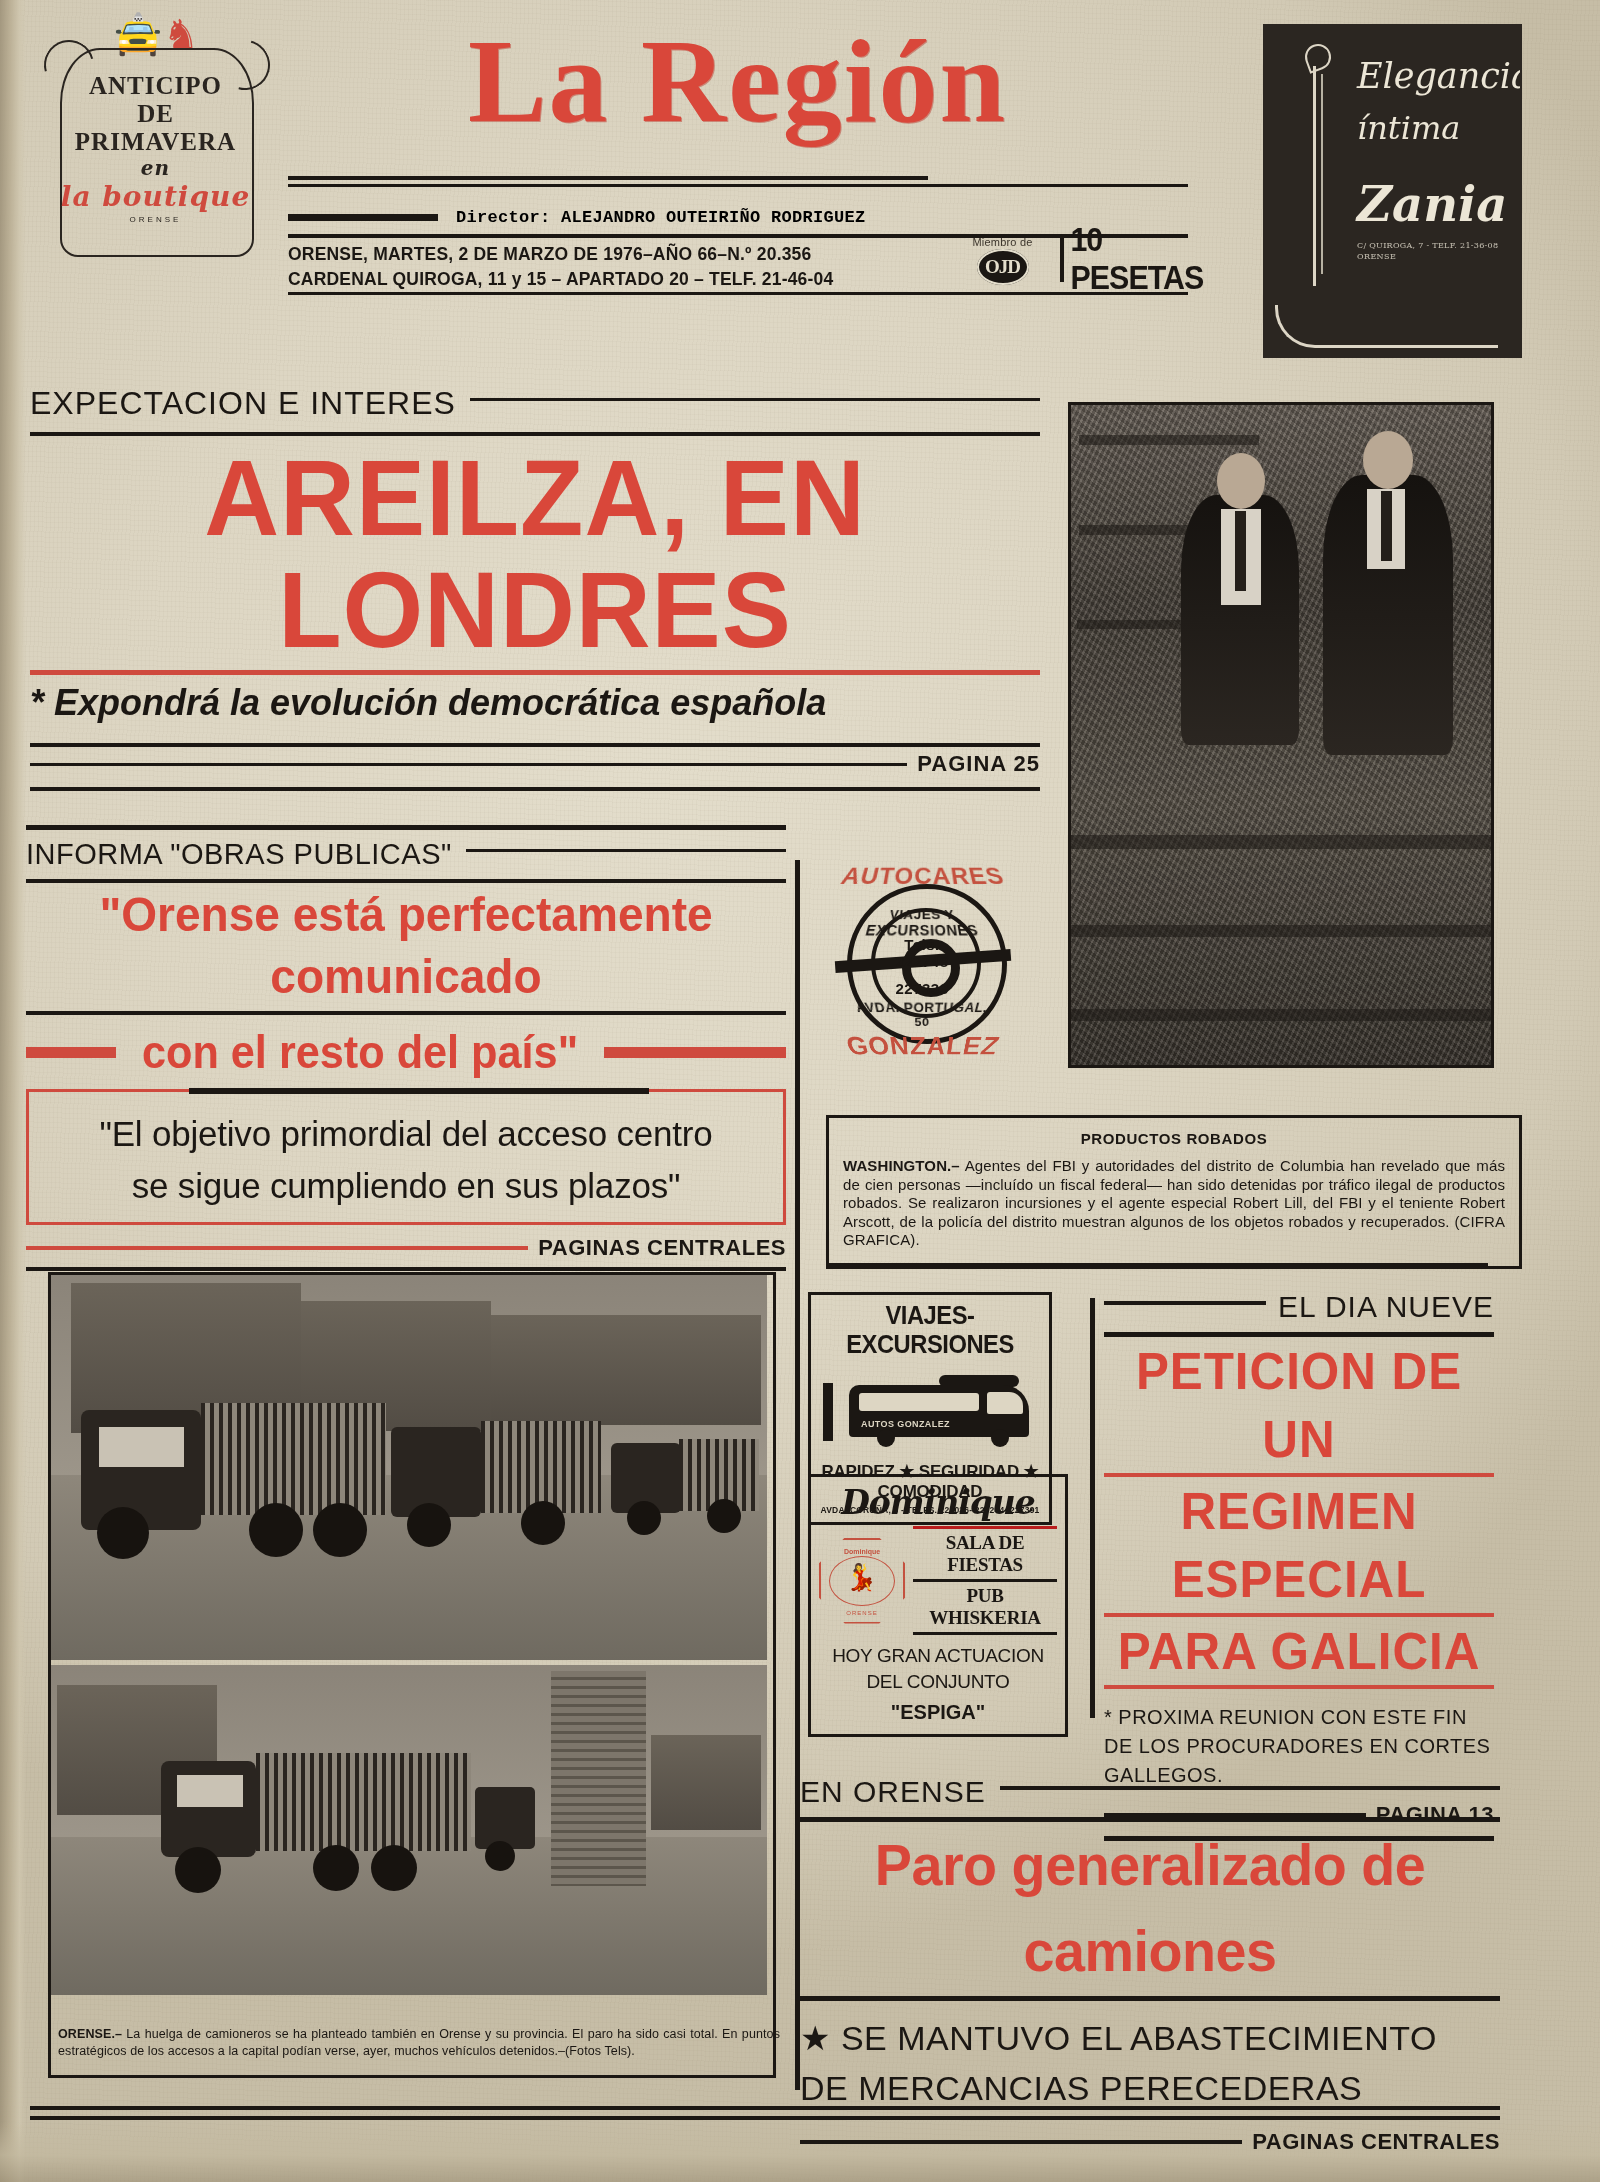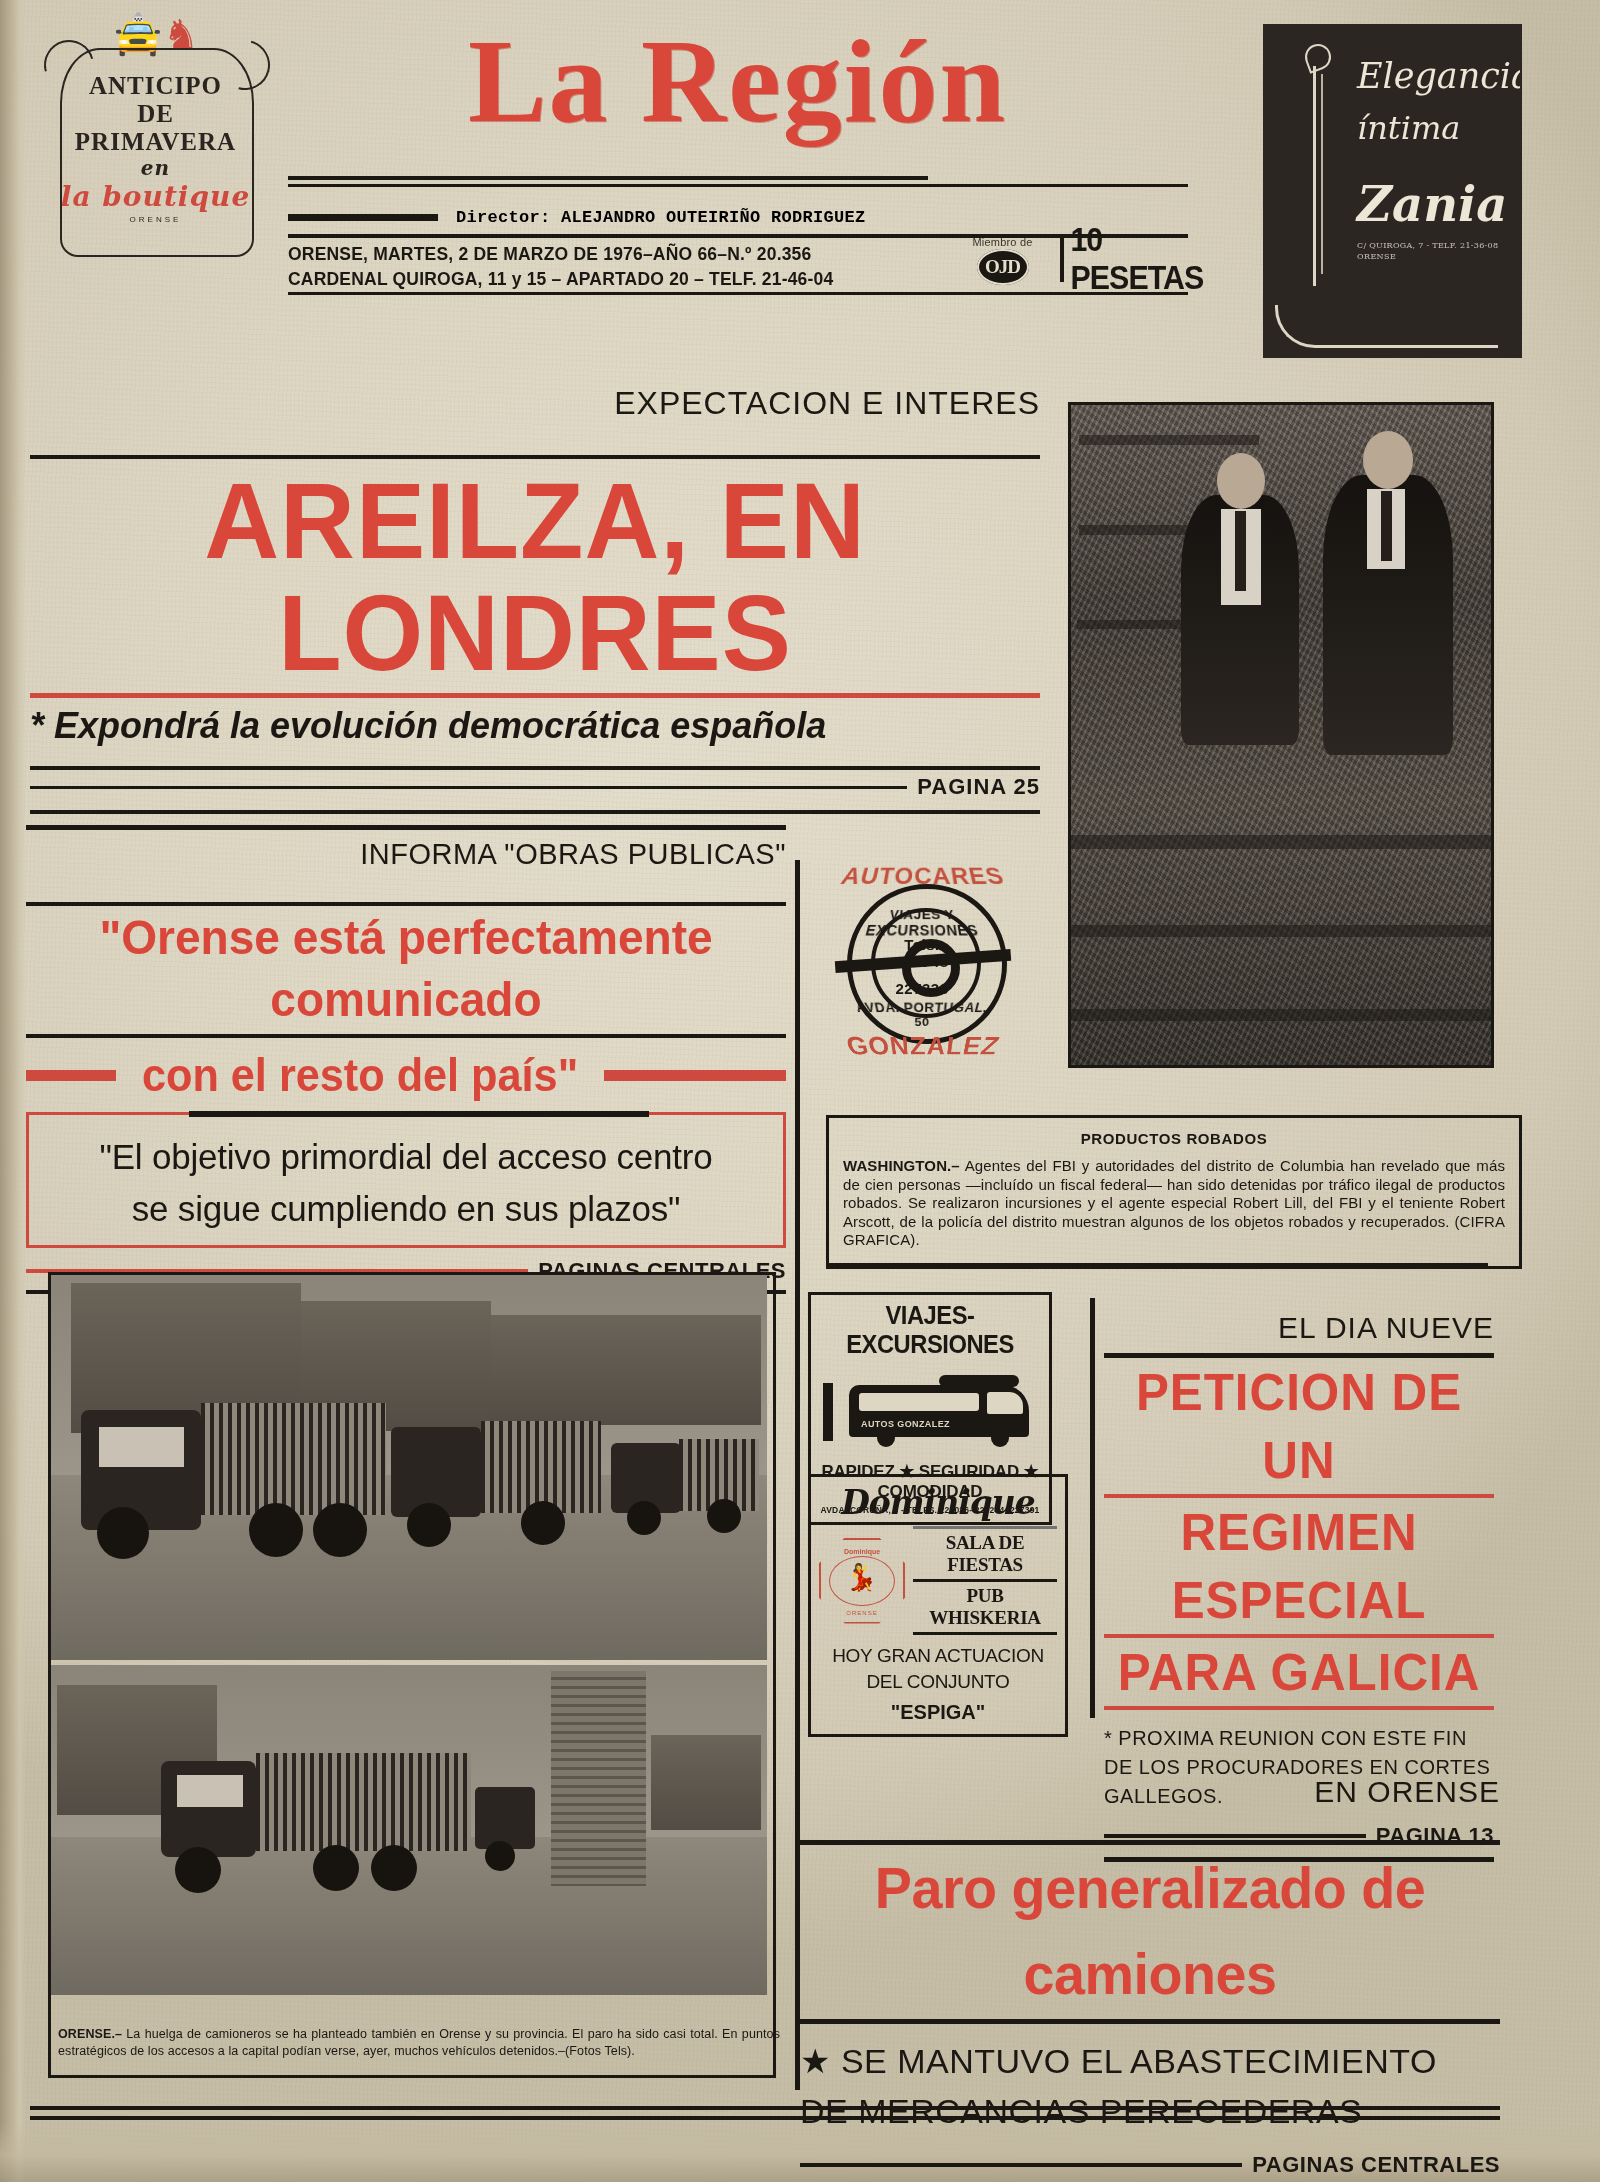--- a/index.html
+++ b/index.html
@@ -121,21 +121,21 @@
     border-bottom:3px solid #ddd6c6;border-left:3px solid #ddd6c6;border-radius:0 0 0 40px;}
   .z-txt{position:absolute;left:92px;top:26px;width:158px;
     font-family:"DejaVu Serif",serif;font-style:italic;color:#ece6d6;}
   .zl1{font-size:35px;line-height:48px;}
   .zl2{font-size:32px;line-height:48px;margin-top:4px;}
   .zl3{font-size:48px;line-height:60px;margin-top:22px;font-weight:700;}
   .zl4{font-size:8px;line-height:11px;margin-top:6px;letter-spacing:.3px;font-style:normal;opacity:.8;}
   .zl5{font-size:8px;line-height:11px;letter-spacing:.4px;font-style:normal;opacity:.8;}
 
   
-  .kicker-row{display:flex;align-items:flex-end;gap:14px;flex-direction:column;}
+  .kicker-row{display:flex;align-items:center;gap:14px;}
   .kicker{
     font-size:32px;letter-spacing:1px;color:#1b1713;white-space:nowrap;
     font-family:"Liberation Sans",sans-serif;font-weight:400;
   }
   .kicker-line{flex:1;height:3px;background:#1b1713;margin-bottom:9px;}
 
   #lead{position:absolute;left:30px;top:385px;width:1010px;}
   #lead-rule-top{height:4px;background:#1b1713;margin-top:10px;}
   #big-headline{
     font-family:"Liberation Sans Narrow","Liberation Sans",sans-serif;
@@ -258,21 +258,21 @@
   .dm-row{display:flex;align-items:center;gap:8px;margin-top:4px;}
   .dm-seal{flex:0 0 86px;height:86px;position:relative;}
   .dm-oct{position:absolute;inset:0;border:2px solid #c4513f;
     clip-path:polygon(30% 0,70% 0,100% 30%,100% 70%,70% 100%,30% 100%,0 70%,0 30%);}
   .dm-oct-in{position:absolute;left:10px;top:18px;right:10px;bottom:18px;border:1px solid #c4513f;border-radius:50%;}
   .dm-fig{position:absolute;left:50%;top:26px;transform:translateX(-50%);font-size:26px;color:#c4513f;line-height:26px;}
   .dm-seal-t{position:absolute;left:0;top:10px;width:100%;text-align:center;font-size:7px;color:#c4513f;font-weight:700;}
   .dm-seal-b{position:absolute;left:0;bottom:8px;width:100%;text-align:center;font-size:6px;color:#c4513f;letter-spacing:1px;}
   .dm-right{flex:1;}
   .dm-l1{font-family:"Liberation Serif",serif;font-weight:700;font-size:19px;text-align:center;color:#1b1713;
-    border-top:3px solid #737373;border-bottom:3px solid #1b1713;padding:3px 0;letter-spacing:-.3px;}
+    border-top:3px solid #b91c1c;border-bottom:3px solid #1b1713;padding:3px 0;letter-spacing:-.3px;}
   .dm-l2{font-family:"Liberation Serif",serif;font-weight:700;font-size:19px;text-align:center;color:#1b1713;
     border-bottom:3px solid #1b1713;padding:3px 0;letter-spacing:-.3px;}
   .dm-hoy{text-align:center;font-size:19px;color:#1b1713;line-height:26px;margin-top:8px;letter-spacing:-.3px;}
   .dm-grp{text-align:center;font-size:20px;font-weight:700;color:#1b1713;margin-top:6px;letter-spacing:0;}
 
   
   #dia9{position:absolute;left:1104px;top:1290px;width:390px;}
   #dia9 .kicker-row{gap:12px;}
   .d9-line{flex:1;height:4px;background:#1b1713;margin-bottom:9px;}
   .d9-kicker{font-size:30px;letter-spacing:1px;color:#1b1713;white-space:nowrap;}

